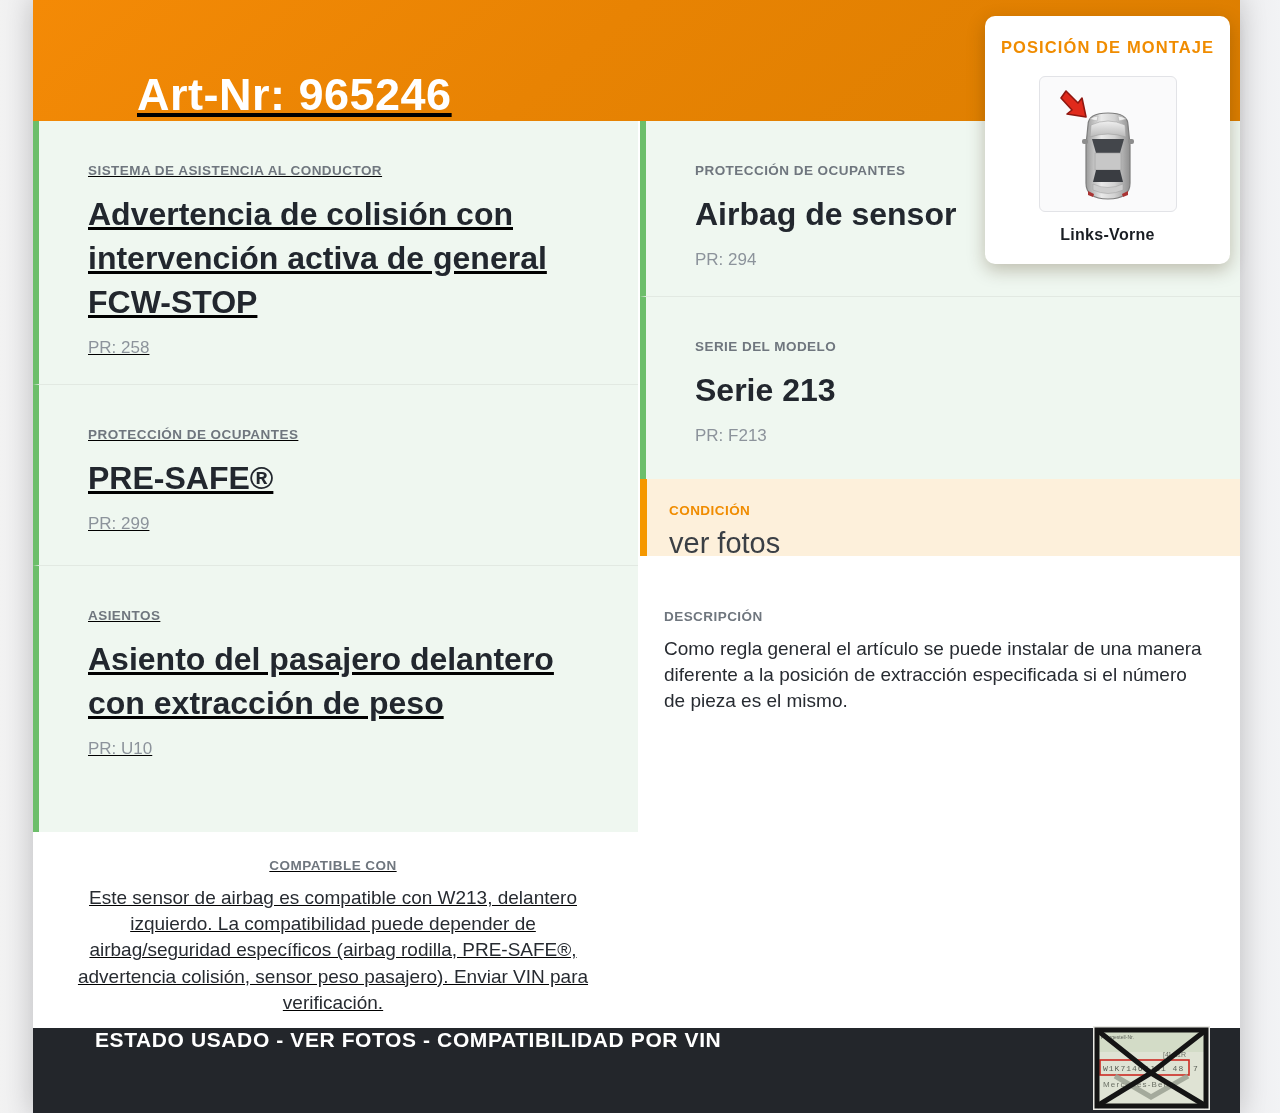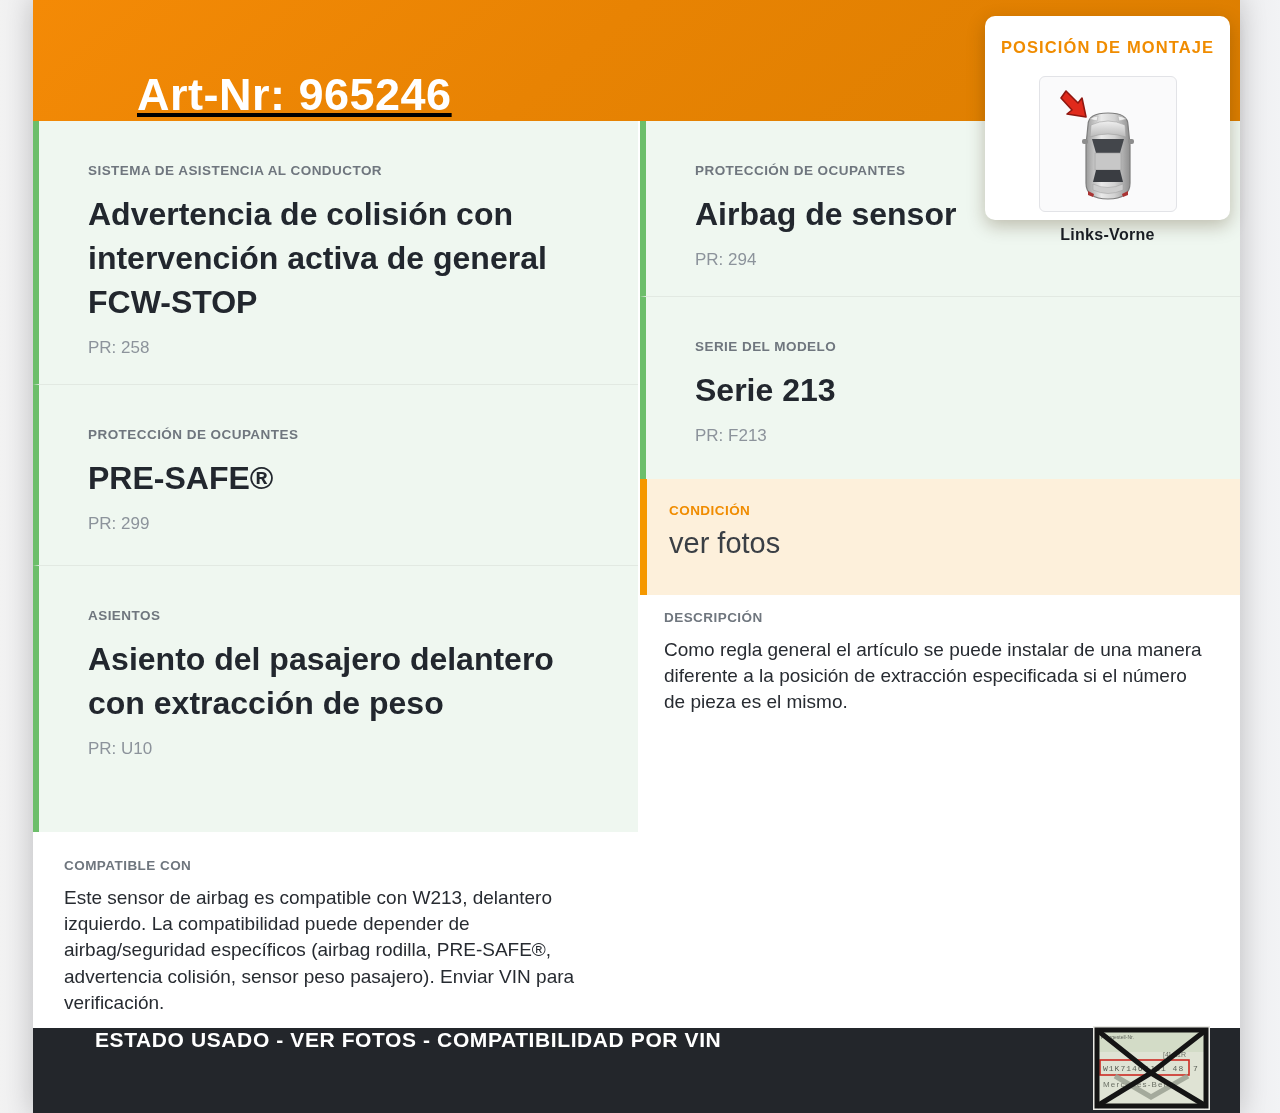--- a/index.html
+++ b/index.html
@@ -21,21 +21,21 @@
     height:121px; flex:0 0 121px;
     background: linear-gradient(140deg, #f48a06 0%, #e88303 45%, #dc7e00 100%);
     display:flex; align-items:flex-end; padding-left:104px;text-decoration:underline;
   }
   .header h1 {
     color:#ffffff; font-size:45px; font-weight:bold; letter-spacing:.5px;
   }
   
   .columns { flex:1 1 auto; display:flex; }
   .col { display:flex; flex-direction:column; }
-  .col-left  { width:605px; }
+  .col-left  { width:605px;text-decoration:underline; }
   .col-gap   { width:2px; background:#ffffff; }
   .col-right { width:600px; }
   
   .card { position:relative; }
   .card.green {
     background:#eff7f0;
     border-left:6px solid #6cbe6a;
     padding:42px 40px 0 49px;
   }
   .card.green + .card.green { border-top:1px solid #e2e9e2; }
@@ -49,43 +49,43 @@
     font-size:13.5px; font-weight:bold; letter-spacing:.45px;
     color:#6f767e; text-transform:uppercase; margin-bottom:14px;
   }
   .card h2 {
     font-size:32px; line-height:1.38; font-weight:bold; color:#22272e;
     max-width:520px; margin-bottom:14px;
   }
   .pr { font-size:17px; color:#8c939b; font-weight:500; }
   .cond-value { font-size:29px; color:#3a3f45; font-weight:500; }
   .body-text { font-size:19px; line-height:1.38; color:#272b31; font-weight:500; max-width:556px; }
-  .card.compat { padding:26px 36px 0 31px; }
-  .card.desc   { padding:15px 30px 0 24px; }
+  .card.compat { padding:26px 36px 0 31px;text-align:center; }
+  .card.desc   { padding:15px 30px 0 24px;margin-top:38px; }
   .card.desc .label, .card.compat .label { margin-bottom:12px; }
   
   .h-fcw     { height:263px; }
   .h-presafe { height:181px; }
   .h-asiento { height:267px; }
   .h-compat  { flex:1; }
   .h-airbag  { height:175px; }
   .h-serie   { height:183px; }
-  .h-cond    { height:116px; }
+  .h-cond    { height:77px; }
   .h-desc    { flex:1; }
   
   .footer-bar {
     flex:0 0 85px; background:#23262b;
     display:flex; padding-left:62px;
   }
   .footer-bar span {
     color:#ffffff; font-size:21px; font-weight:bold; letter-spacing:.6px;
   }
   
   .montage {
-    position:absolute; left:985px; top:16px; width:245px; height:204px;
+    position:absolute; left:985px; top:16px; width:245px; height:248px;
     background:#ffffff; border-radius:10px;
     box-shadow:0 6px 18px rgba(60,40,0,.28);
     text-align:center; padding-top:22px; z-index:5;
   }
   .montage .m-title {
     color:#f08c00; font-size:16.5px; font-weight:bold; letter-spacing:1.1px;
   }
   .montage .img-box {
     width:138px; height:136px; margin:19px auto 0;
     background:#fafafb; border:1px solid #e2e3e7; border-radius:6px;

